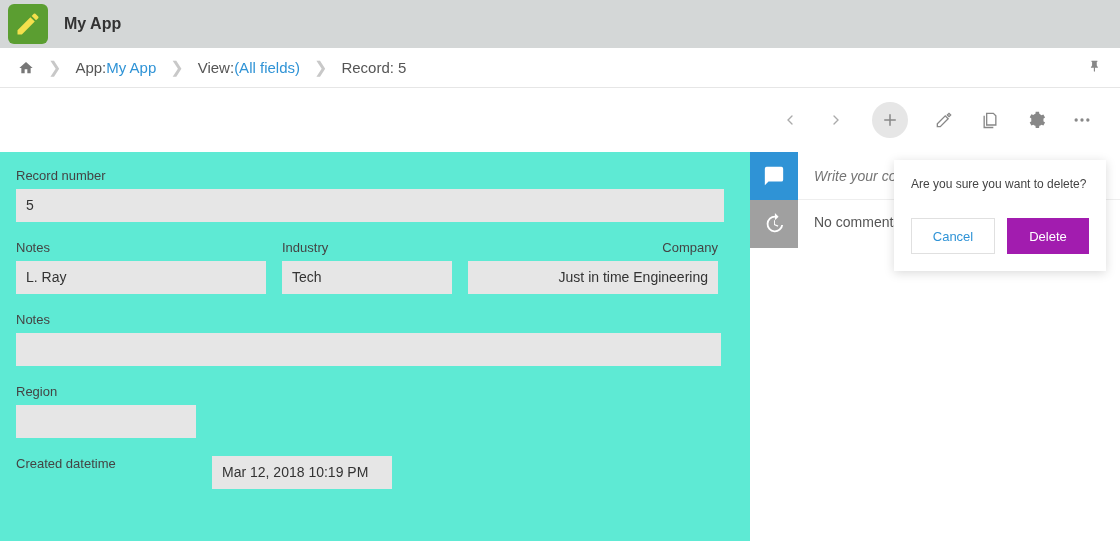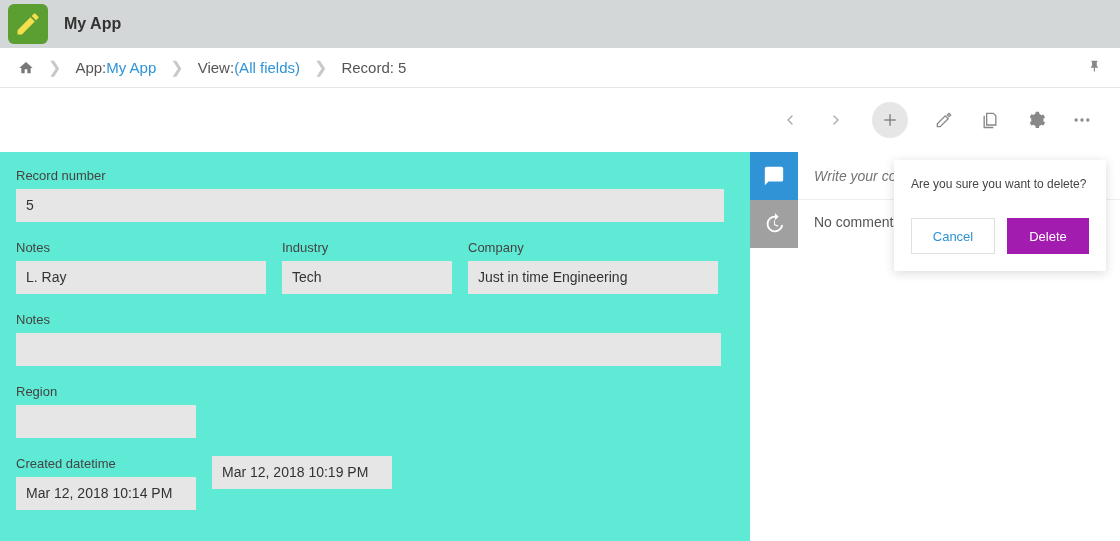--- a/index.html
+++ b/index.html
@@ -143,40 +143,39 @@
 
     <div class="row field-group">
       <div class="col" style="flex:0 0 250px;">
         <div class="field-label">Notes</div>
         <div class="field-value">L. Ray</div>
       </div>
       <div class="col" style="flex:0 0 170px;">
         <div class="field-label">Industry</div>
         <div class="field-value">Tech</div>
       </div>
-      <div class="col" style="flex:0 0 250px;">
+      <div class="col" style="flex:0 0 250px;text-align:right;">
         <div class="field-label">Company</div>
         <div class="field-value">Just in time Engineering</div>
       </div>
     </div>
 
     <div class="field-group" style="width:705px;">
       <div class="field-label">Notes</div>
       <div class="field-value"></div>
     </div>
 
     <div class="field-group" style="width:180px;">
       <div class="field-label">Region</div>
       <div class="field-value"></div>
     </div>
 
     <div class="row field-group">
       <div class="col-narrow">
         <div class="field-label">Created datetime</div>
-        <div class="field-value">Mar 12, 2018 10:14 PM</div>
       </div>
       <div class="col-narrow">
         <div class="field-value">Mar 12, 2018 10:19 PM</div>
       </div>
     </div>
   </div>
 
   <div class="side-tabs">
     <div class="side-tab comments">
       <svg width="22" height="22" viewBox="0 0 24 24">

